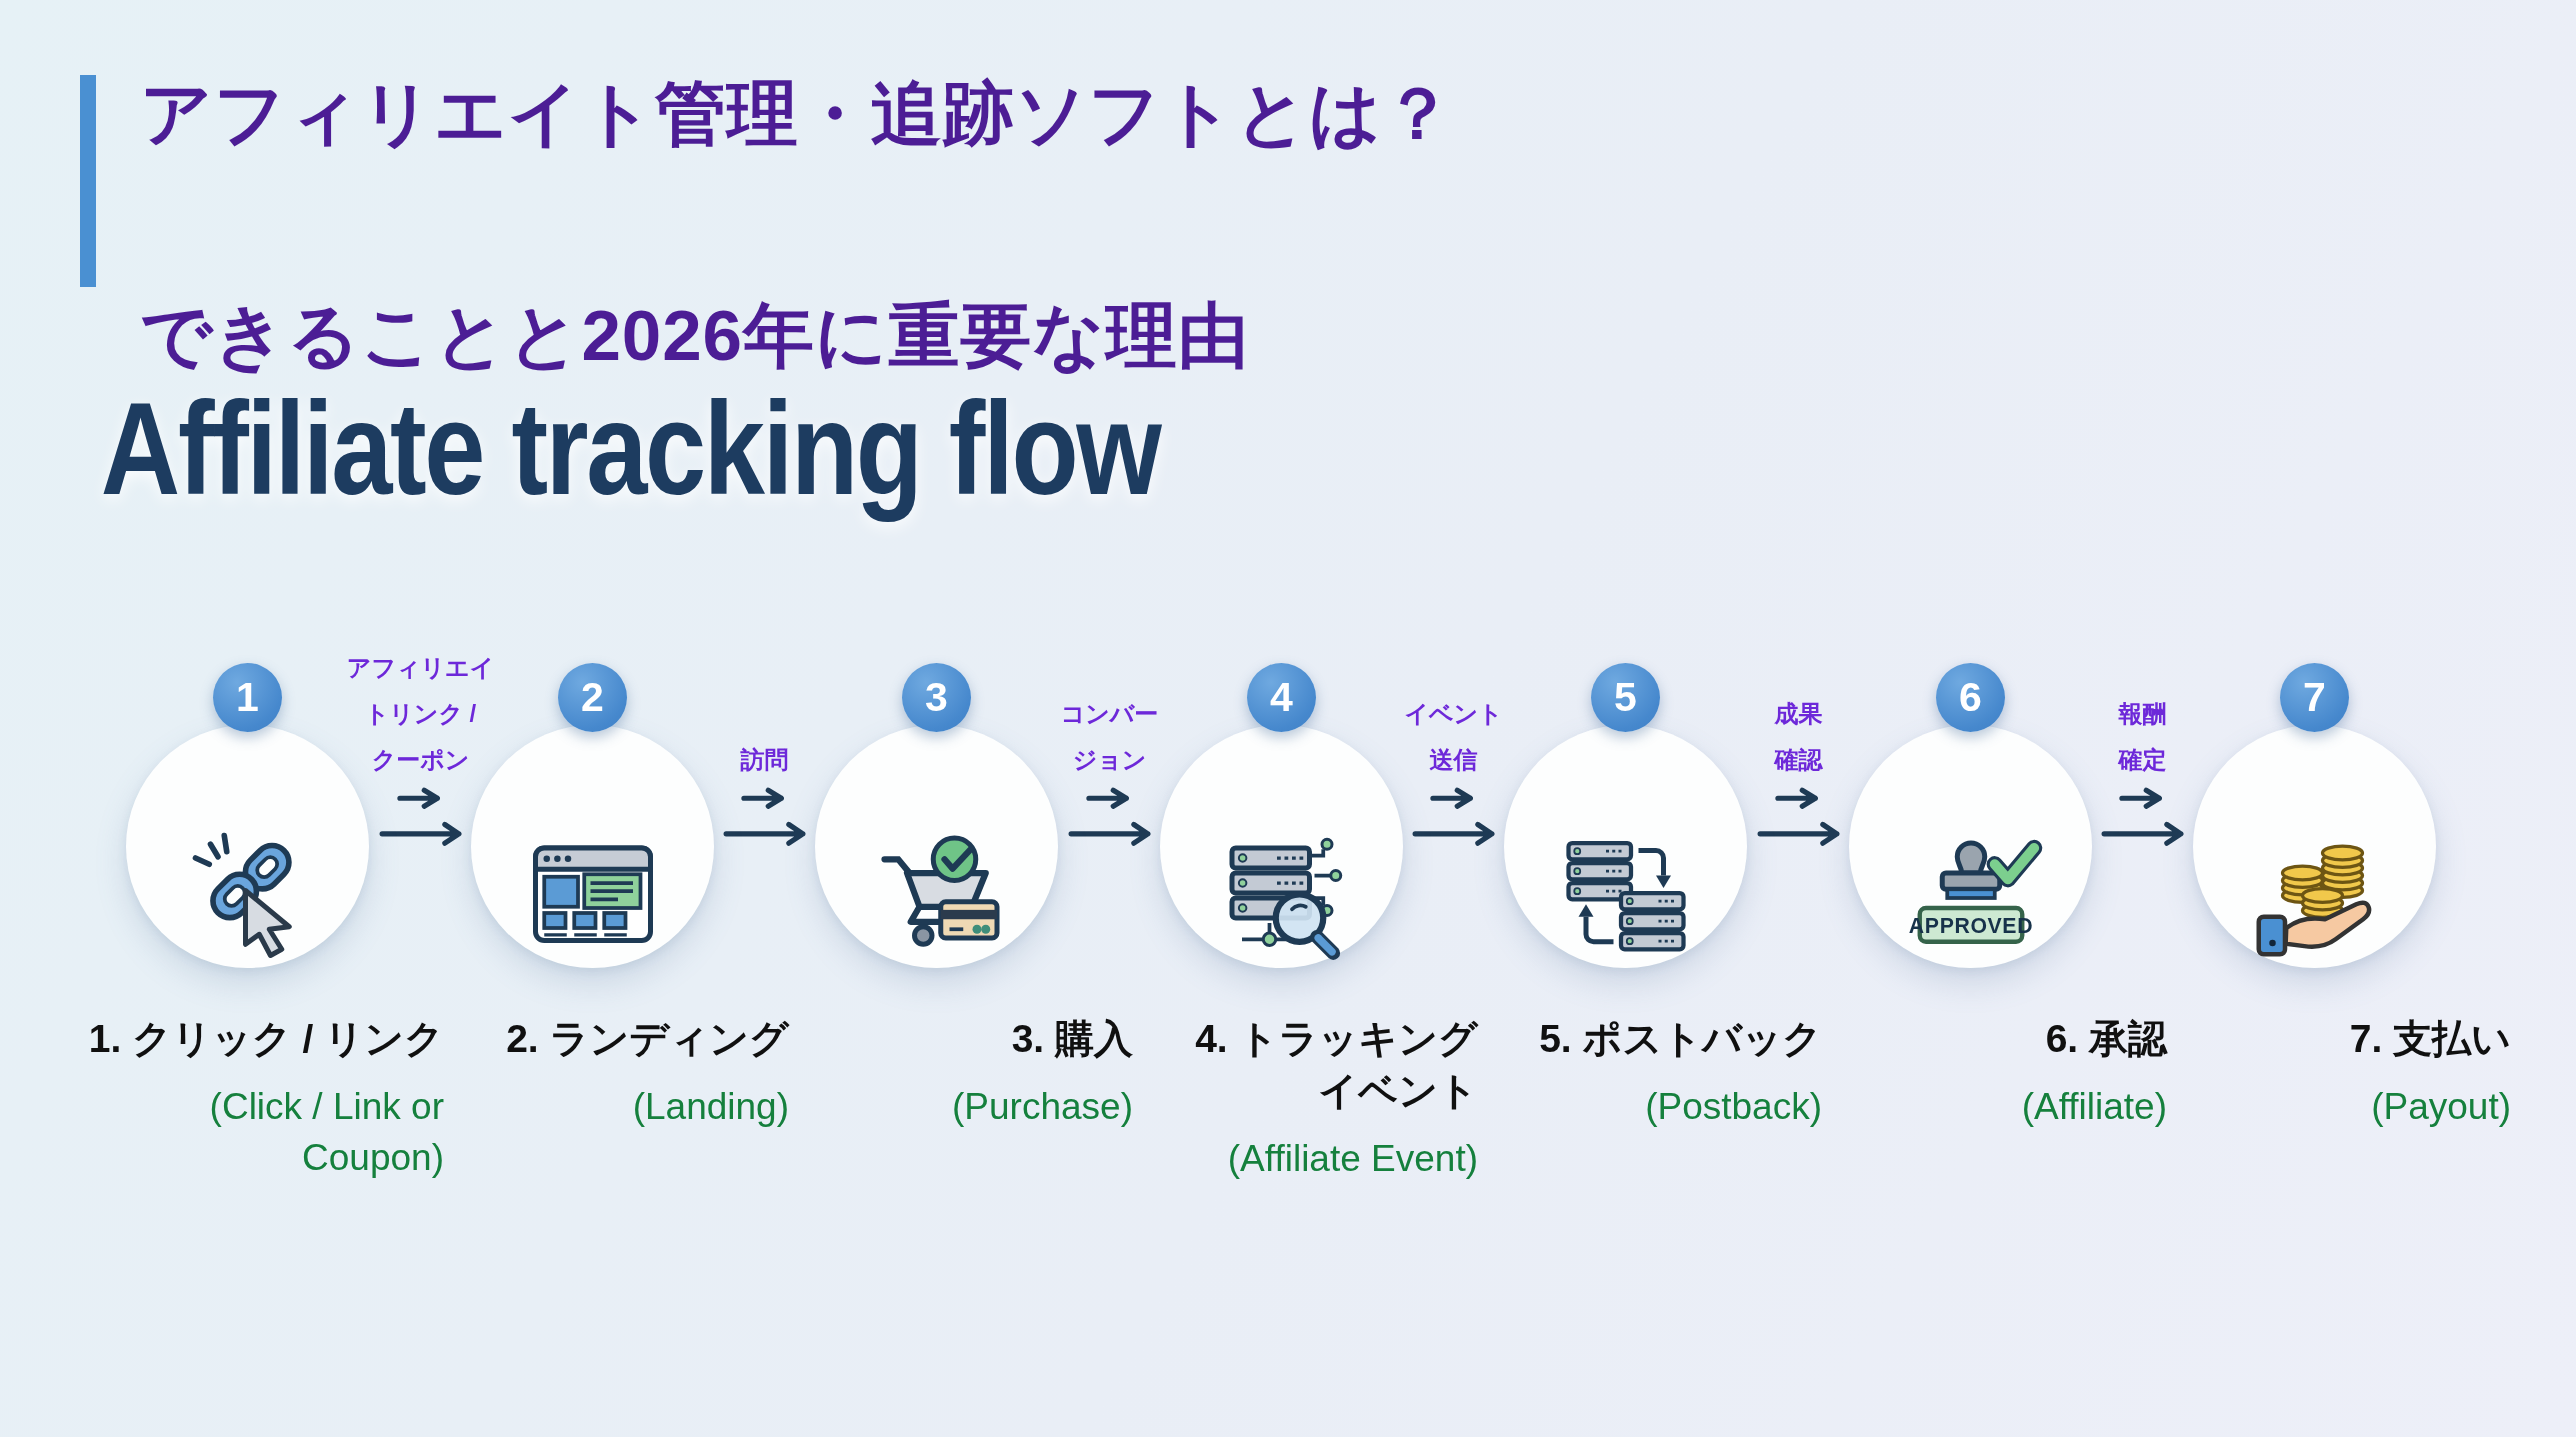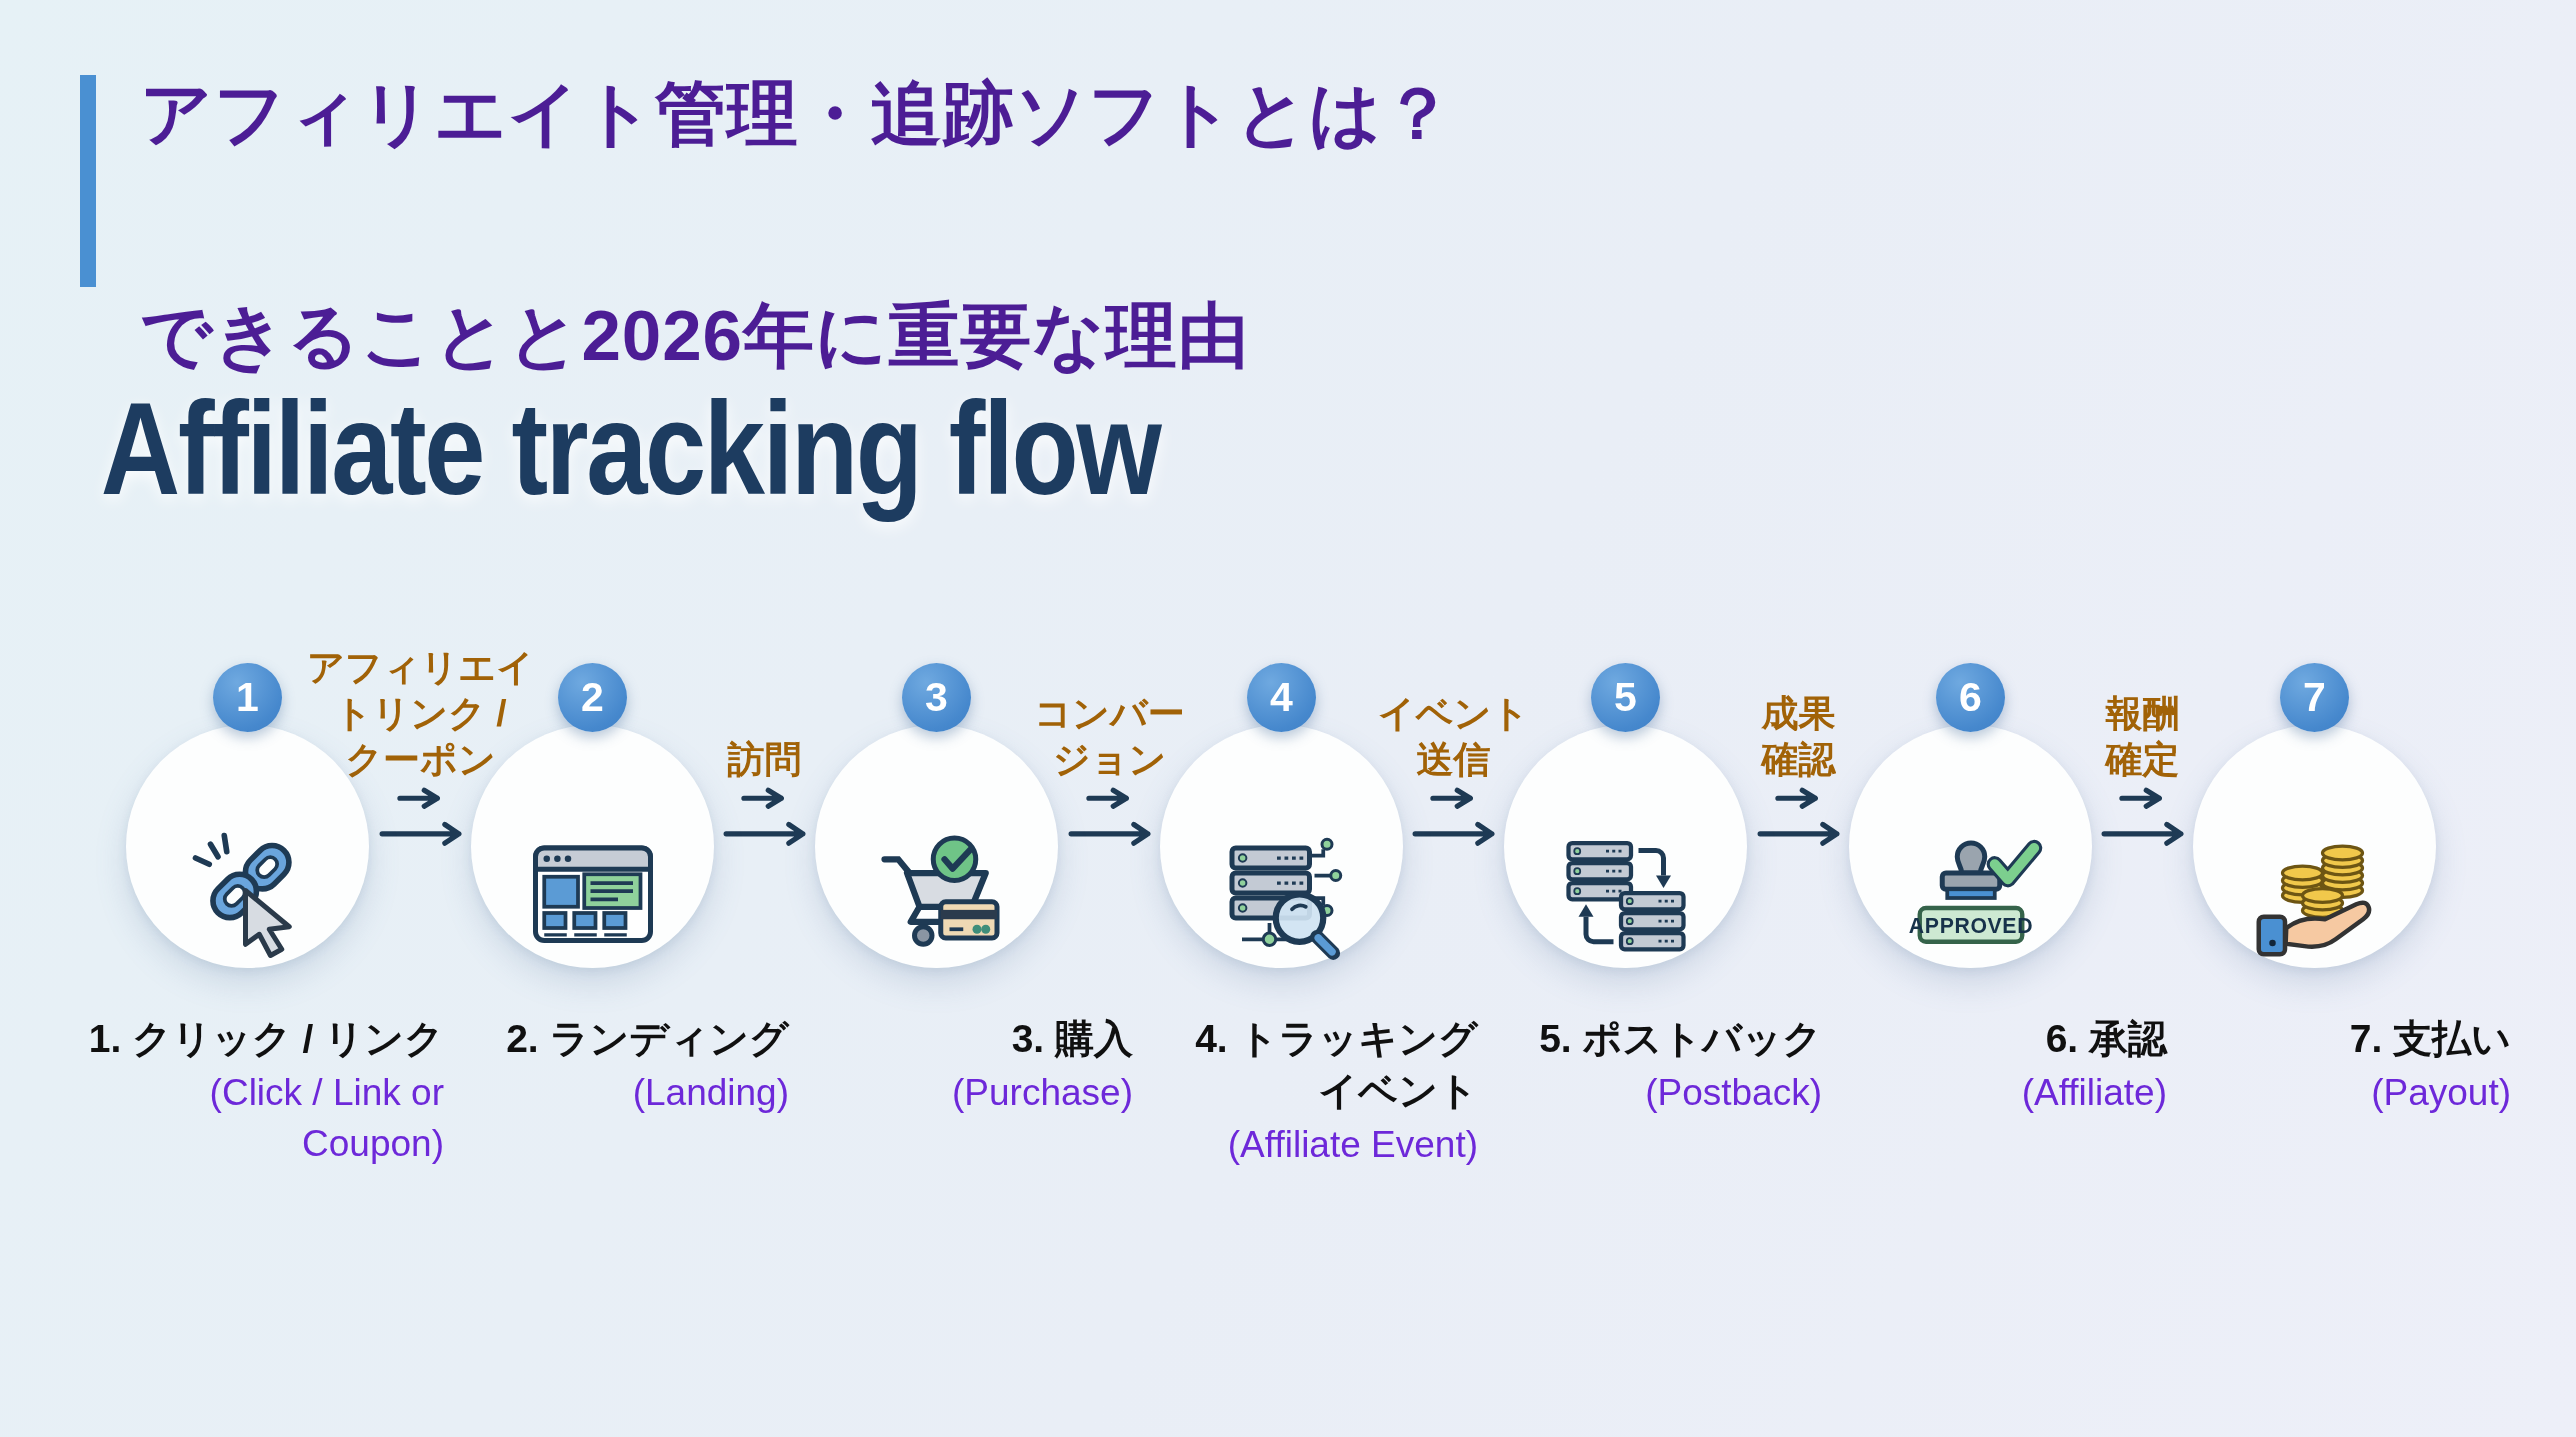--- a/index.html
+++ b/index.html
@@ -40,27 +40,27 @@
     display:flex; align-items:flex-end; justify-content:center; z-index:2;
   }
   .step-label {
     position:absolute; top:1013px; width:393px; text-align:right;
   }
   .step-label .jp {
     font-size:39px; font-weight:bold; color:#101010; line-height:52px;
     white-space:pre-line;
   }
   .step-label .en {
-    font-size:37px; font-weight:400; color:#6d28d9; line-height:51px;
-    margin-top:2px; white-space:pre-line;
+    font-size:37px; font-weight:400; color:#15803d; line-height:51px;
+    margin-top:16px; white-space:pre-line;
   }
   .conn-label {
     position:absolute; top:618px; width:253px; height:165px;
     display:flex; flex-direction:column; justify-content:flex-end; align-items:center;
-    font-size:37px; font-weight:bold; line-height:46px; color:#a16207;
+    font-size:24px; font-weight:bold; line-height:46px; color:#6d28d9;
     text-align:center; white-space:pre-line;
   }
   .conn-arrows { position:absolute; top:786px; width:103px; height:62px; }
   svg { display:block; }
 </style>
 </head>
 <body>
 
 <div class="accent-bar"></div>
 <div class="header"><span>アフィリエイト管理・追跡ソフトとは？</span><br>

